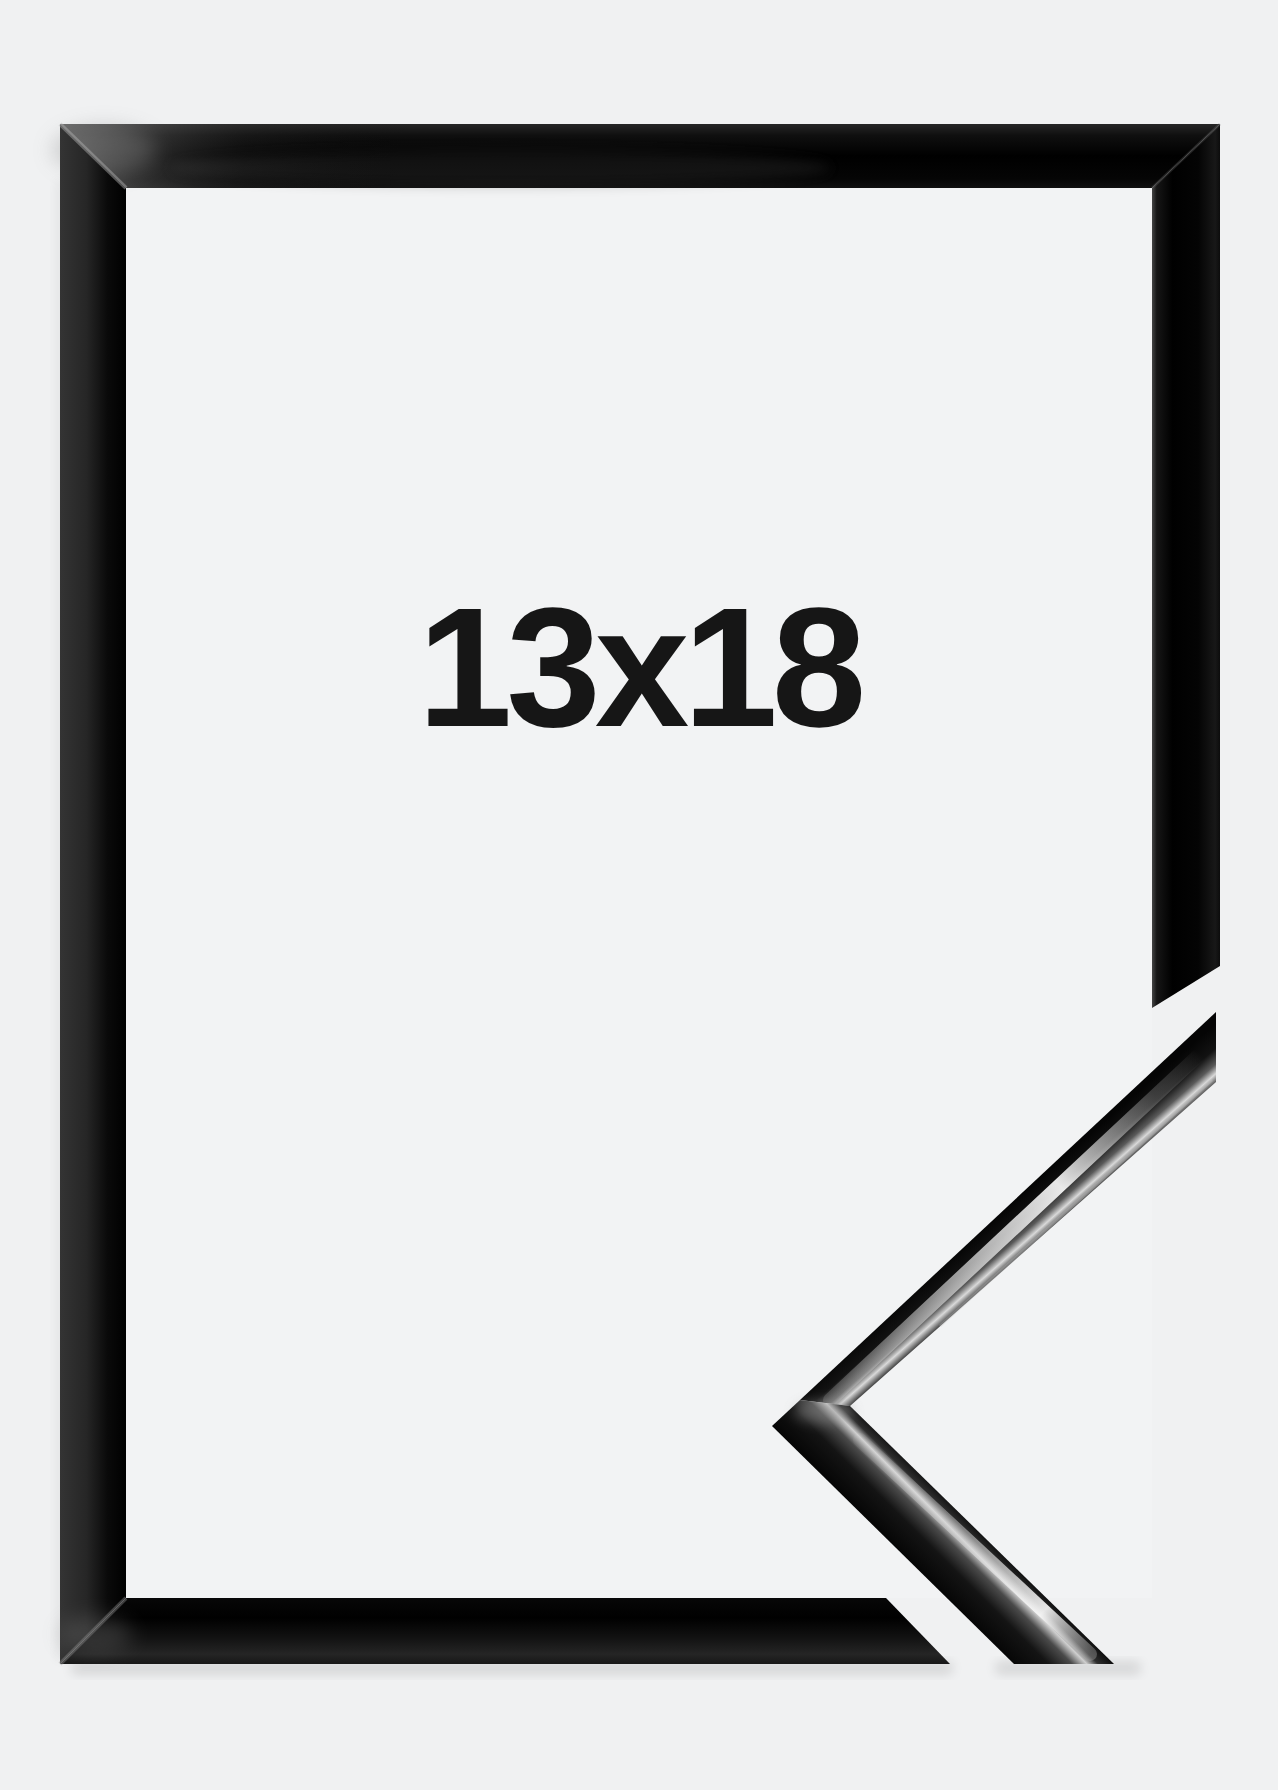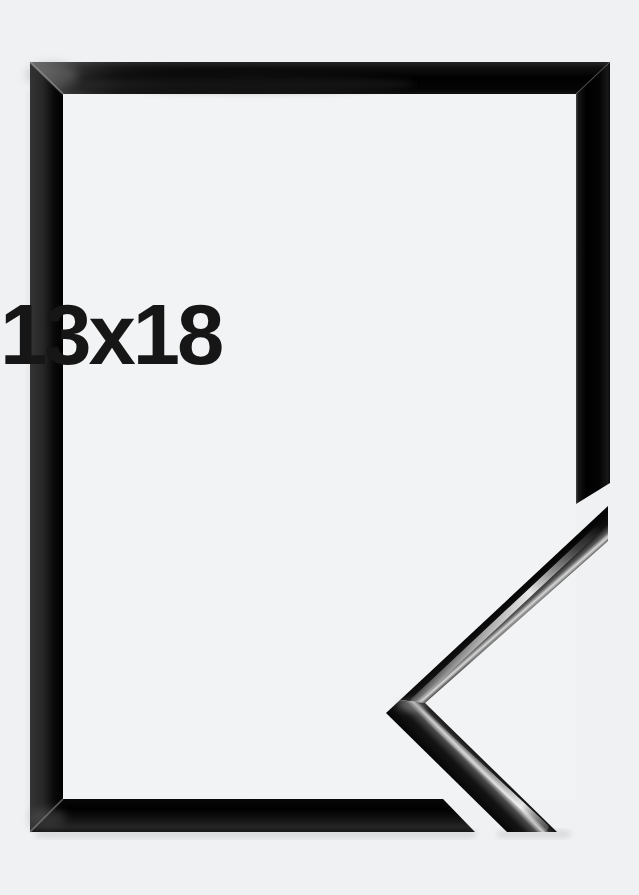--- a/index.html
+++ b/index.html
@@ -23,21 +23,21 @@
     top: 0;
     width: 639px;
     height: 895px;
     display: block;
   }
   .size-label {
     position: absolute;
     left: 0;
     top: 292px;
     width: 639px;
-    text-align: left;
+    text-align: center;
     font-size: 85px;
     font-weight: bold;
     letter-spacing: -3px;
     line-height: 1;
     color: #161616;
     user-select: none;
   }
 </style>
 </head>
 <body>

